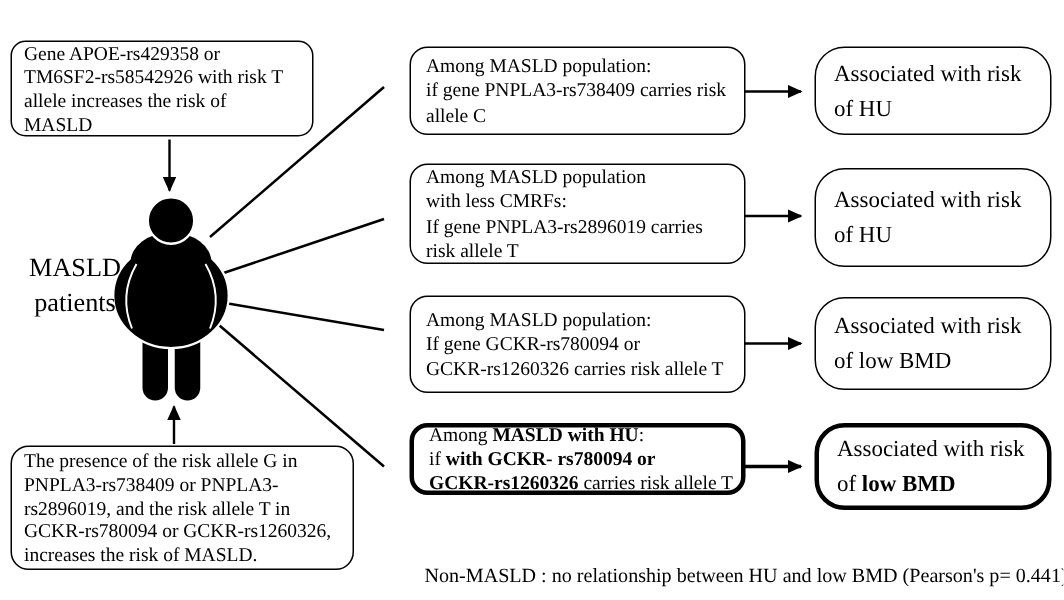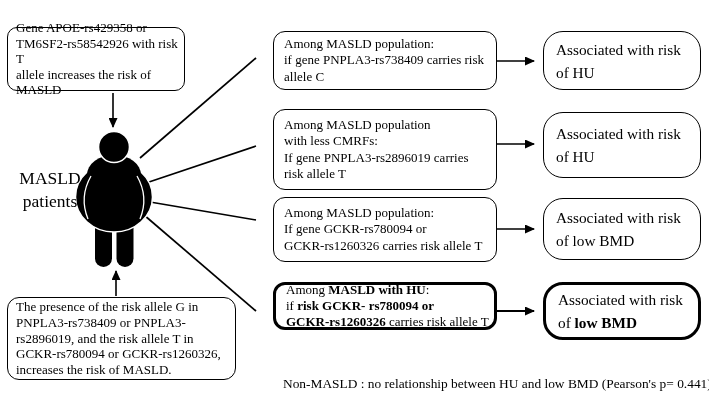--- a/index.html
+++ b/index.html
@@ -5,28 +5,28 @@
   * { margin:0; padding:0; box-sizing:border-box; }
   html,body { background:#ffffff; }
   body { font-family:"Liberation Serif","DejaVu Serif",serif; color:#000; }
   .stage { position:relative; width:709px; height:400px; background:#fff; overflow:hidden; }
   .lines { position:absolute; left:0; top:0; width:709px; height:400px; }
 
   .box { position:absolute; background:#fff; border:1.7px solid #000; border-radius:12px;
          display:flex; align-items:center; }
   .box .txt { width:100%; }
 
-  .box-tl { left:7px;  top:27px;  width:178px; height:64px; border-radius:10px;
+  .box-tl { left:7px;  top:27px;  width:202px; height:64px; border-radius:10px;
             font-size:13px; line-height:15.6px; padding:2px 4px 2px 8px; }
   .box-bl { left:7px;  top:297px; width:229px; height:83px; border-radius:12px;
             font-size:13px; line-height:15.8px; padding:2px 4px 2px 8px; }
 
   .cond { left:273px; width:224px; font-size:13px; line-height:16.3px; padding:2px 4px 2px 10px; }
   .c1 { top:31px;  height:59px; }
-  .c2 { top:109px; height:81px; }
+  .c2 { top:109px; height:67px; }
   .c3 { top:197px; height:65px; }
   .c4 { top:282px; height:48px; }
 
   .out  { left:543px; width:158px; font-size:15.3px; line-height:23px; padding:2px 4px 2px 12px;
           border-radius:20px; }
   .o1 { top:31px;  height:59px; }
   .o2 { top:112px; height:66px; }
   .o3 { top:198px; height:62px; }
   .o4 { top:282px; height:58px; }
 
@@ -93,21 +93,21 @@
   <div class="box cond c1">
     <div class="txt">Among MASLD population:<br>if gene PNPLA3-rs738409 carries risk<br>allele C</div>
   </div>
   <div class="box cond c2">
     <div class="txt">Among MASLD population<br>with less CMRFs:<br>If gene PNPLA3-rs2896019 carries<br>risk allele T</div>
   </div>
   <div class="box cond c3">
     <div class="txt">Among MASLD population:<br>If gene GCKR-rs780094 or<br>GCKR-rs1260326 carries risk allele T</div>
   </div>
   <div class="box cond c4 emph">
-    <div class="txt">Among <b>MASLD with HU</b>:<br>if <b>risk GCKR- rs780094 or</b><br><b>GCKR-rs1260326</b> carries risk allele T</div>
+    <div class="txt">Among <b>MASLD with HU</b>:<br>if <b>with GCKR- rs780094 or</b><br><b>GCKR-rs1260326</b> carries risk allele T</div>
   </div>
 
   <div class="box out o1">
     <div class="txt">Associated with risk<br>of HU</div>
   </div>
   <div class="box out o2">
     <div class="txt">Associated with risk<br>of HU</div>
   </div>
   <div class="box out o3">
     <div class="txt">Associated with risk<br>of low BMD</div>

